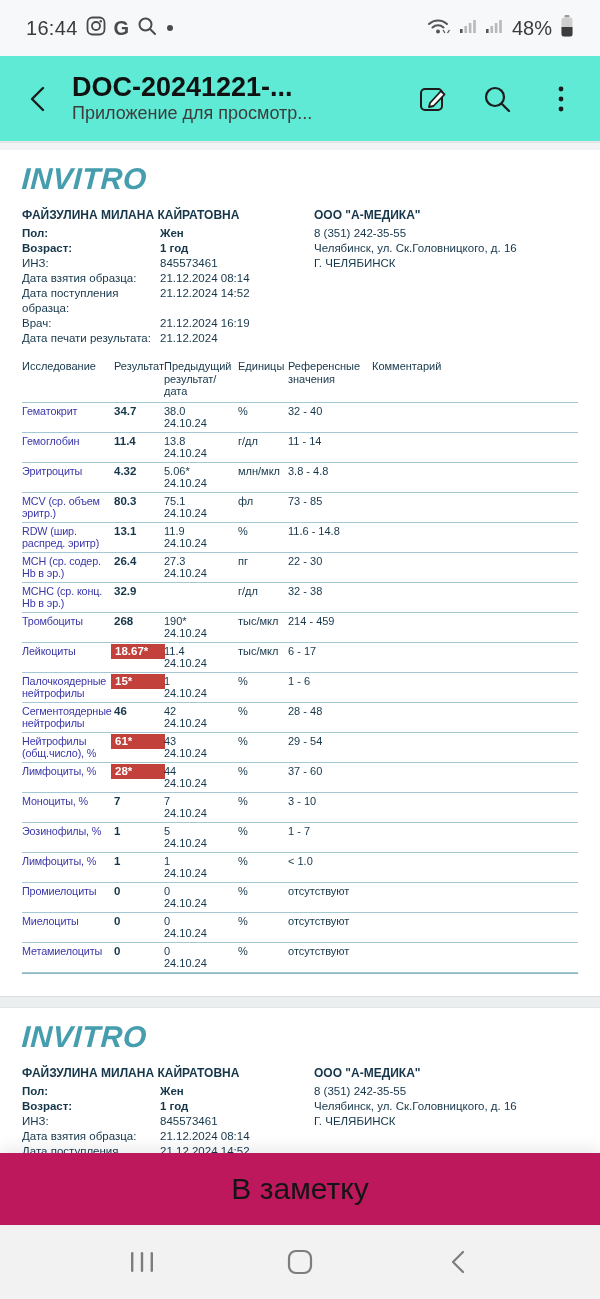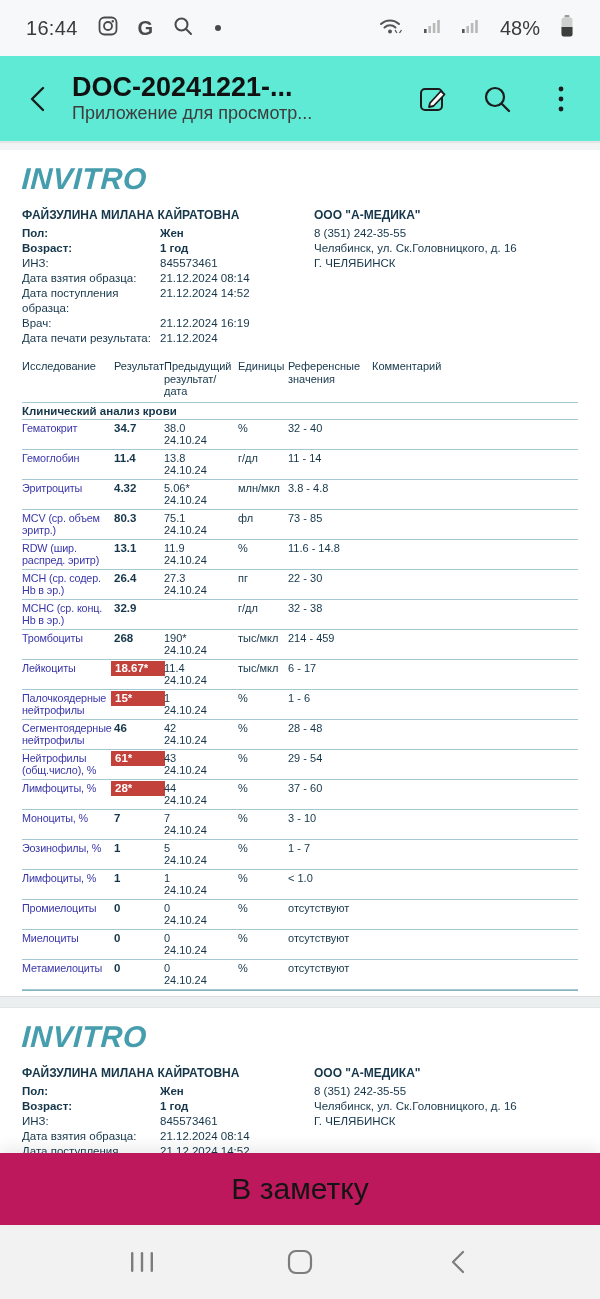--- a/index.html
+++ b/index.html
@@ -3,21 +3,21 @@
 <meta charset="utf-8">
 <style>
   * { margin:0; padding:0; box-sizing:border-box; }
   html,body { width:600px; height:1299px; overflow:hidden; background:#fff;
     font-family:"Liberation Sans", sans-serif; }
   .screen { width:600px; height:1299px; display:flex; flex-direction:column; background:#fff; }
 
   
   .status-bar { height:56px; background:#f7f8f9; display:flex; align-items:center;
     justify-content:space-between; padding:0 26px; flex:0 0 auto; }
-  .sb-left, .sb-right { display:flex; align-items:center; gap:20px; }
+  .sb-left, .sb-right { display:flex; align-items:center; gap:8px; }
   .sb-time { font-size:20px; color:#3b3b3b; letter-spacing:.3px; }
   .sb-g { font-size:20px; font-weight:700; color:#4a4a4a; }
   .sb-dot { width:6px; height:6px; border-radius:50%; background:#4a4a4a; margin-left:2px; }
   .sb-batt-pct { font-size:20px; color:#3b3b3b; }
 
   
   .app-header { height:86px; background:#5eead4; display:flex; align-items:center;
     padding:0 22px 0 18px; flex:0 0 auto; border-bottom:1px solid #e8e8e8; }
   .hdr-back { width:40px; height:44px; display:flex; align-items:center; justify-content:center; cursor:pointer; }
   .hdr-titles { margin-left:14px; flex:1; min-width:0; }
@@ -230,21 +230,20 @@
             <div>Единицы</div>
           </div>
           <div class="c-ref">
             <div>Референсные</div>
             <div>значения</div>
           </div>
           <div class="c-com">
             <div>Комментарий</div>
           </div>
         </div>
-      <div class="tsection">Клинический анализ крови</div>
       <div>
           <div class="trow">
             <div class="c-name">Гематокрит</div>
             <div class="c-res"><span>34.7</span></div>
             <div class="c-prev">
               <div>38.0</div>
               <div>24.10.24</div>
             </div>
             <div class="c-units">%</div>
             <div class="c-ref">32 - 40</div>

